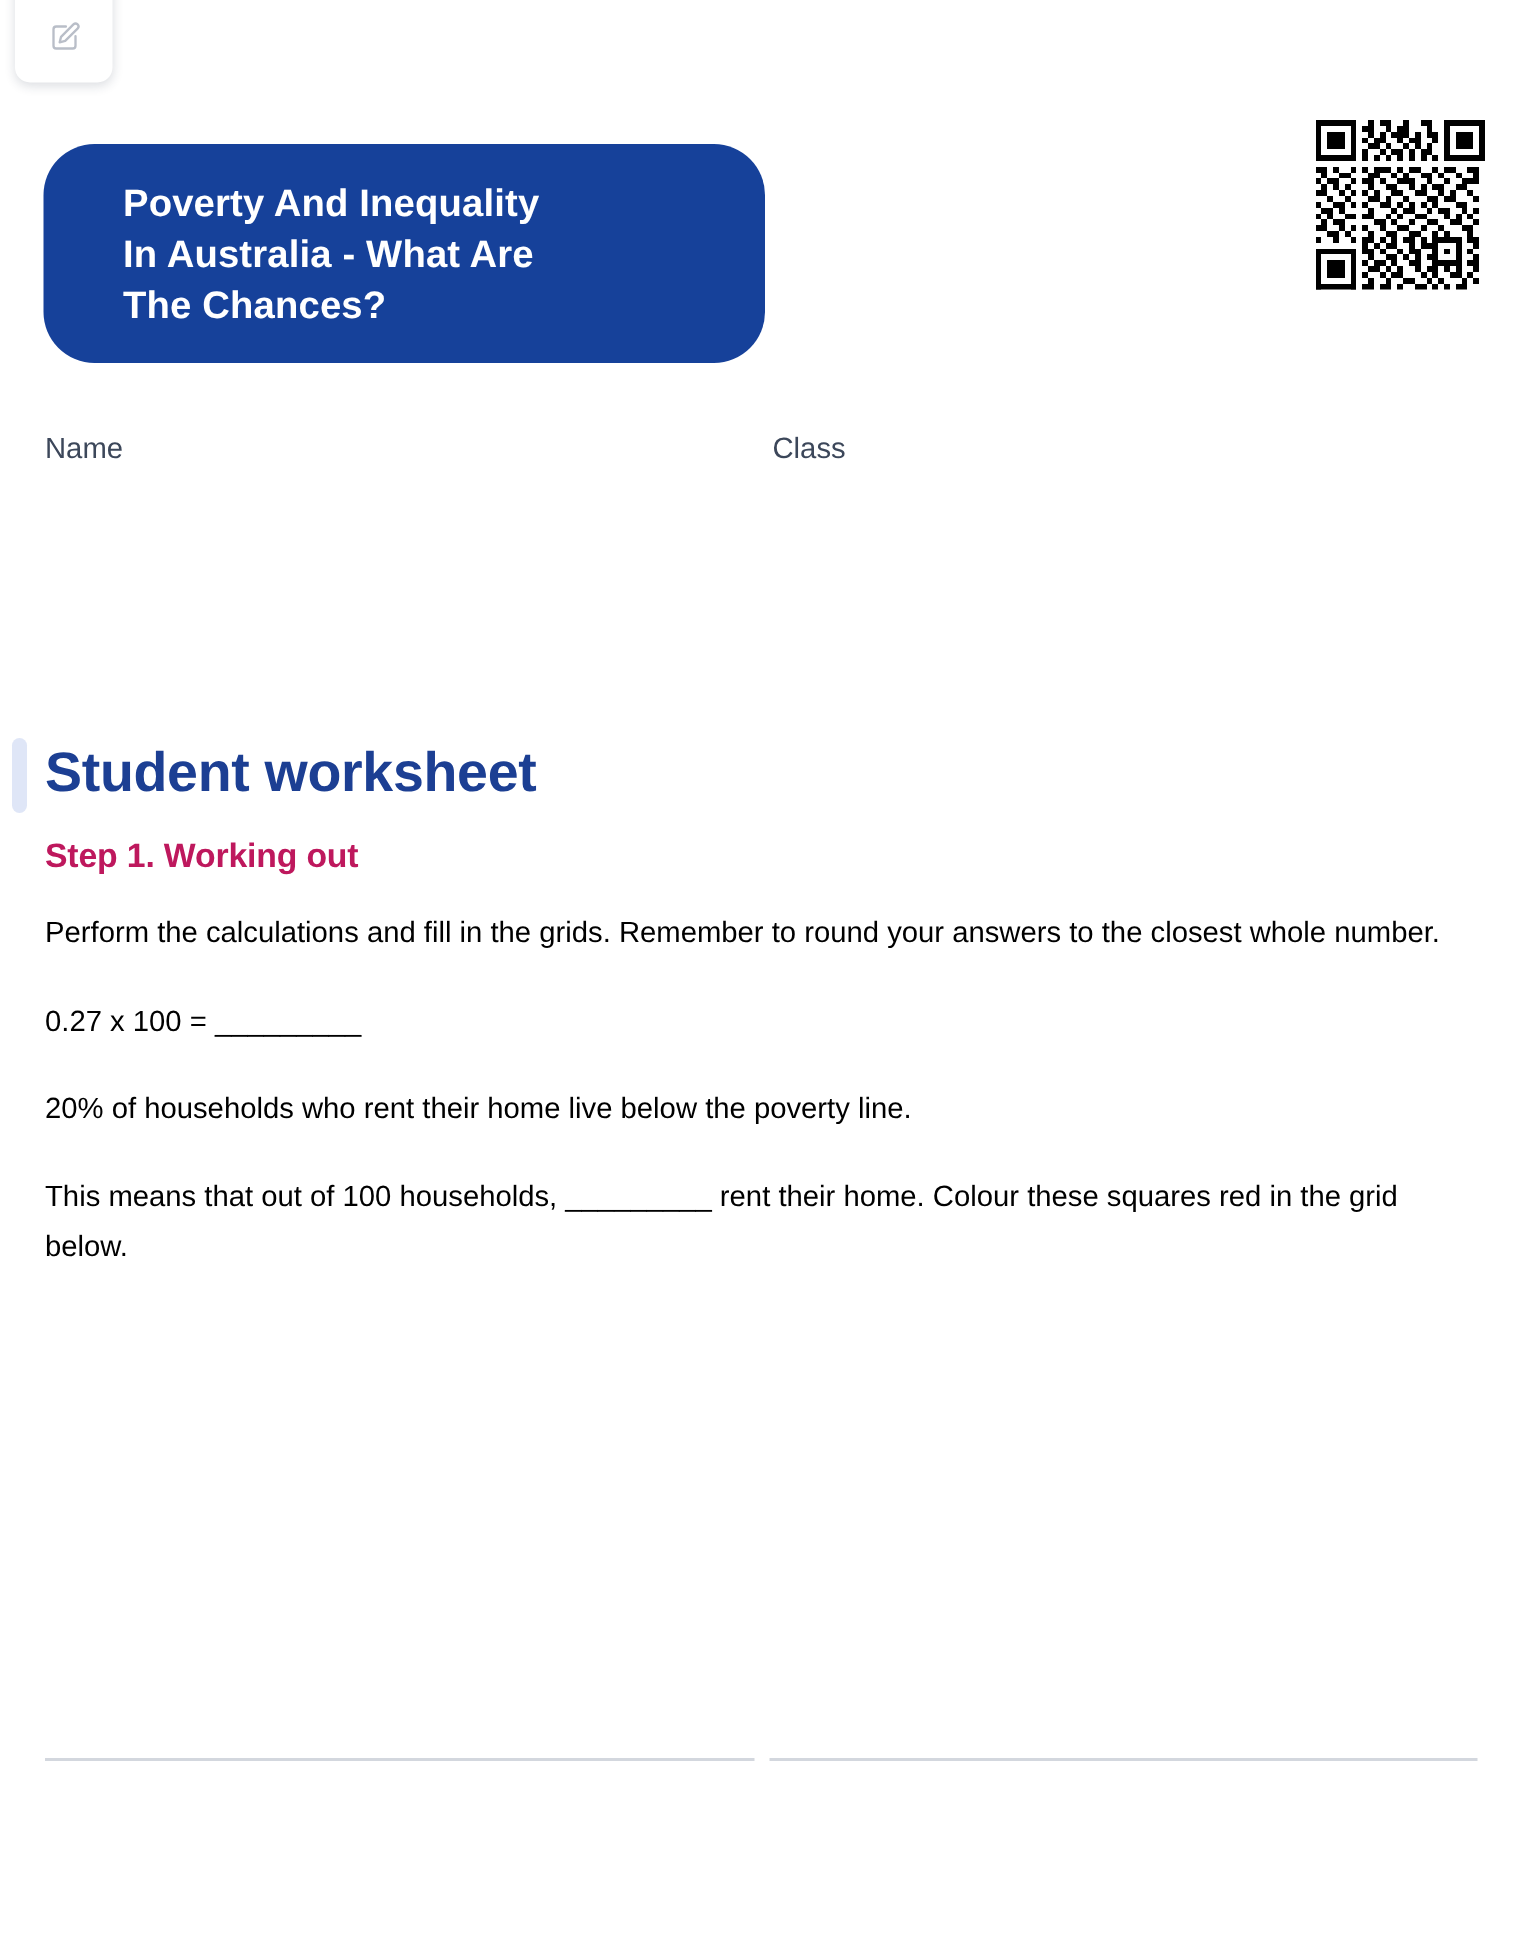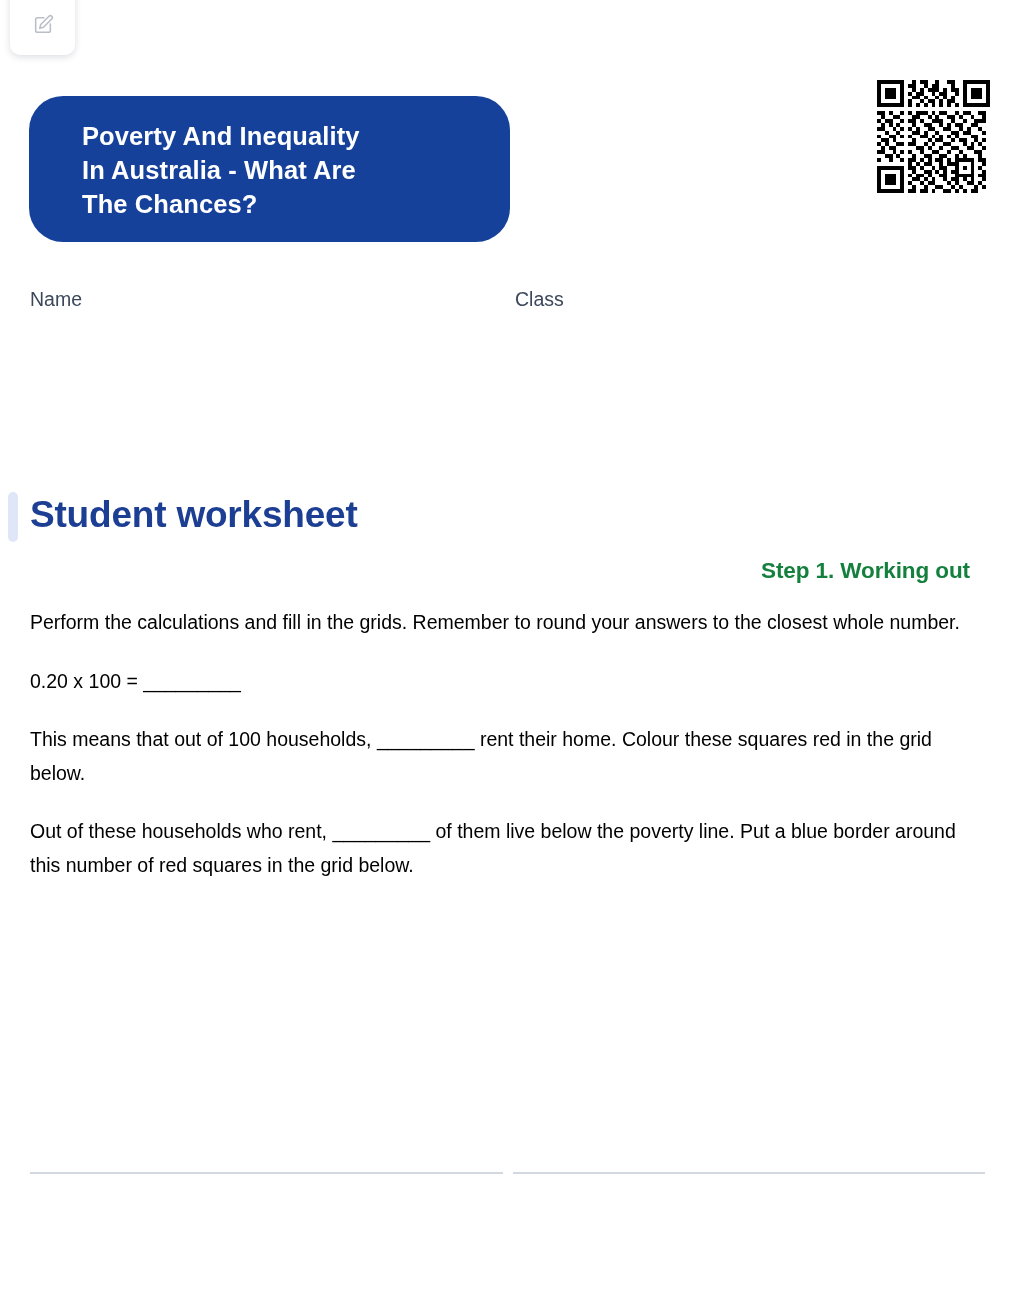--- a/index.html
+++ b/index.html
@@ -123,25 +123,24 @@
   
   #content {
     position: absolute;
     left: 30px;
     top: 556px;
     width: 940px;
   }
   #step-heading {
     font-size: 22.5px;
     font-weight: bold;
-    color: #15803d;
+    color: #be185d;
     line-height: 30px;
     margin: 0 0 20px 0;
     letter-spacing: -0.1px;
-    text-align: right;
   }
   .para {
     font-size: 19.5px;
     color: #000000;
     line-height: 33.5px;
     margin: 0 0 25px 0;
   }
   .para:last-child { margin-bottom: 0; }
 
   
@@ -420,19 +419,19 @@
 
 <div id="worksheet-head">
   <div id="head-accent-bar"></div>
   <div id="worksheet-title">Student worksheet</div>
 </div>
 
 <div id="content">
   <div id="step-heading">Step 1. Working out</div>
 
   <p class="para">Perform the calculations and fill in the grids. Remember to round your answers to the closest whole number.</p>
-  <p class="para">0.20 x 100 = _________</p>
+  <p class="para">0.27 x 100 = _________</p>
+  <p class="para">20% of households who rent their home live below the poverty line.</p>
   <p class="para">This means that out of 100 households, _________ rent their home. Colour these squares red in the grid below.</p>
-  <p class="para">Out of these households who rent, _________ of them live below the poverty line. Put a blue border around this number of red squares in the grid below.</p>
 </div>
 
 <div class="footer-rule" id="footer-rule-left"></div>
 <div class="footer-rule" id="footer-rule-right"></div>
 
 </body></html>

